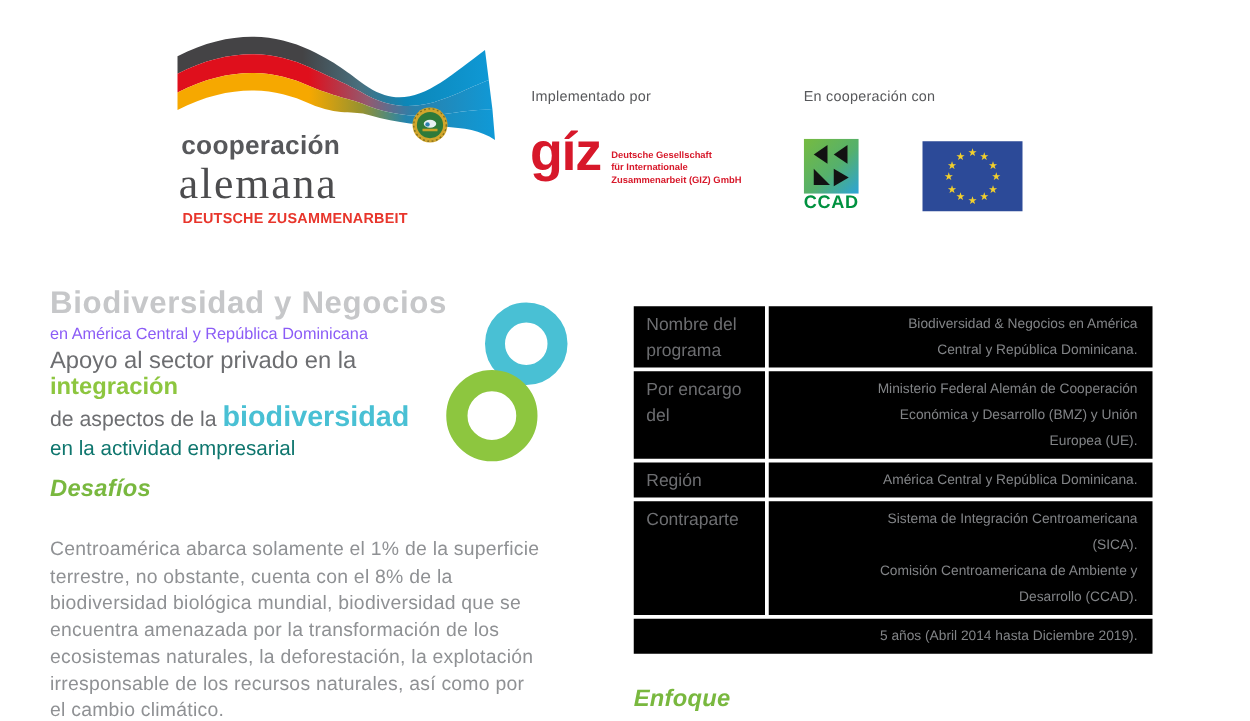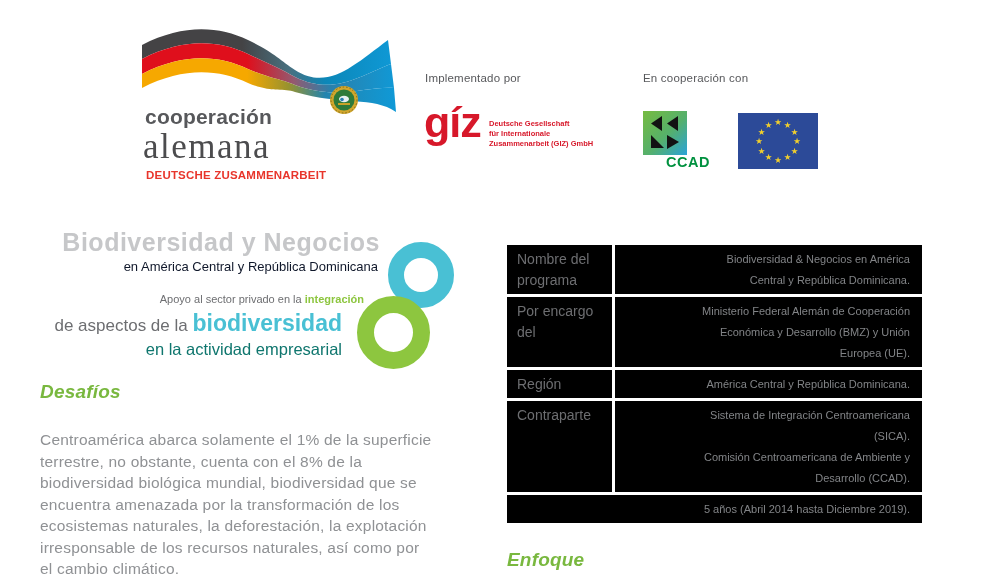--- a/index.html
+++ b/index.html
@@ -20,29 +20,29 @@
   .hdr-label { font-size:11.5px; color:#57585b; letter-spacing:.2px; }
   .impl-label { left:425px; top:72px; }
   .coopcon-label { left:643px; top:72px; }
 
   
   .giz-word { left:424px; top:98px; font-size:43px; font-weight:bold; color:#d7182a; letter-spacing:-1px; line-height:48px; }
   .giz-lines { left:489px; top:119px; font-size:7.5px; line-height:10px; font-weight:bold; color:#d7182a; white-space:pre-line; }
 
   
   .ccad-svg { left:643px; top:111px; width:44px; height:44px; }
-  .ccad-label { left:664px; top:154px; width:48px; text-align:center; font-size:14.5px; font-weight:bold; color:#00913f; letter-spacing:.5px; }
+  .ccad-label { left:641px; top:154px; width:48px; text-align:center; font-size:14.5px; font-weight:bold; color:#00913f; letter-spacing:.5px; }
   .eu-flag { left:738px; top:113px; width:80px; height:56px; background:#2c4a98; }
   .eu-star { position:absolute; width:10px; height:10px; font-size:8.5px; line-height:10px; text-align:center; color:#f3d02c; }
 
   
-  .title-block { left:40px; top:228px; width:340px; text-align:right; }
+  .title-block { left:40px; top:228px; width:340px; }
   .tb-title { font-size:25px; font-weight:bold; color:#c6c7c9; letter-spacing:.5px; line-height:28px; }
-  .tb-sub   { font-size:13px; color:#0f172a; line-height:17px; margin-top:2px; padding-right:2px; }
-  .tb-l3    { font-size:11px; color:#6d6e71; line-height:21px; margin-top:14px; padding-right:16px; }
+  .tb-sub   { font-size:13px; color:#8b5cf6; line-height:17px; margin-top:2px; padding-right:2px; }
+  .tb-l3    { font-size:19px; color:#6d6e71; line-height:21px; margin-top:3px; padding-right:16px; }
   .tb-l3 .hl-green { font-weight:bold; color:#8dc63f; }
   .tb-l4    { font-size:17px; color:#6d6e71; line-height:26px; padding-right:38px; }
   .tb-l4 .hl-blue { font-weight:bold; color:#49c0d4; font-size:23px; }
   .tb-l5    { font-size:16.5px; color:#0f766e; line-height:21px; padding-right:38px; }
 
   
   .ring { border-radius:50%; }
   .ring-blue  { left:388px; top:242px; width:66px; height:66px; border:16px solid #49c0d4; }
   .ring-green { left:357px; top:296px; width:73px; height:73px; border:17px solid #8dc63f; }
 

